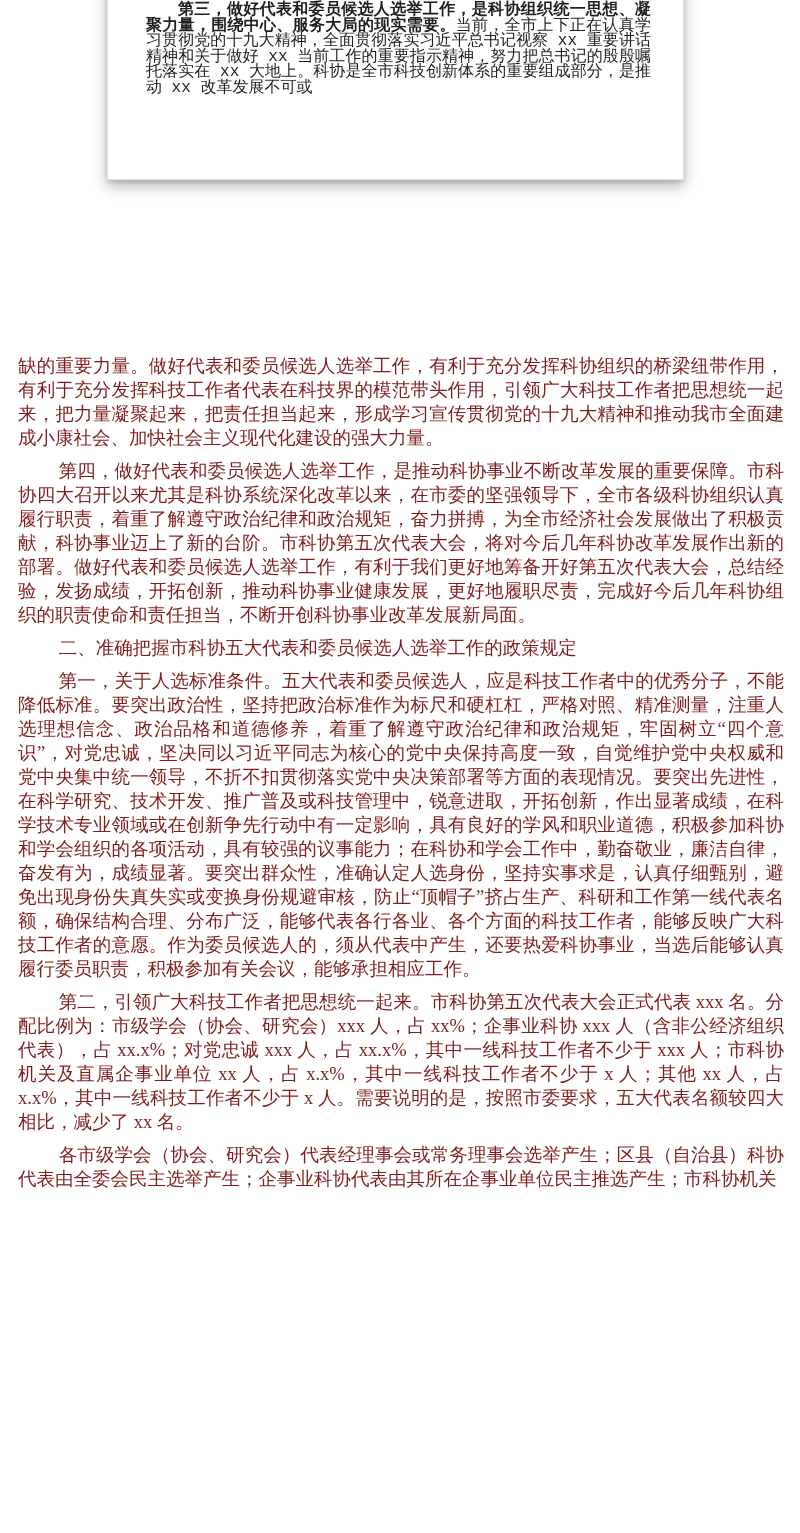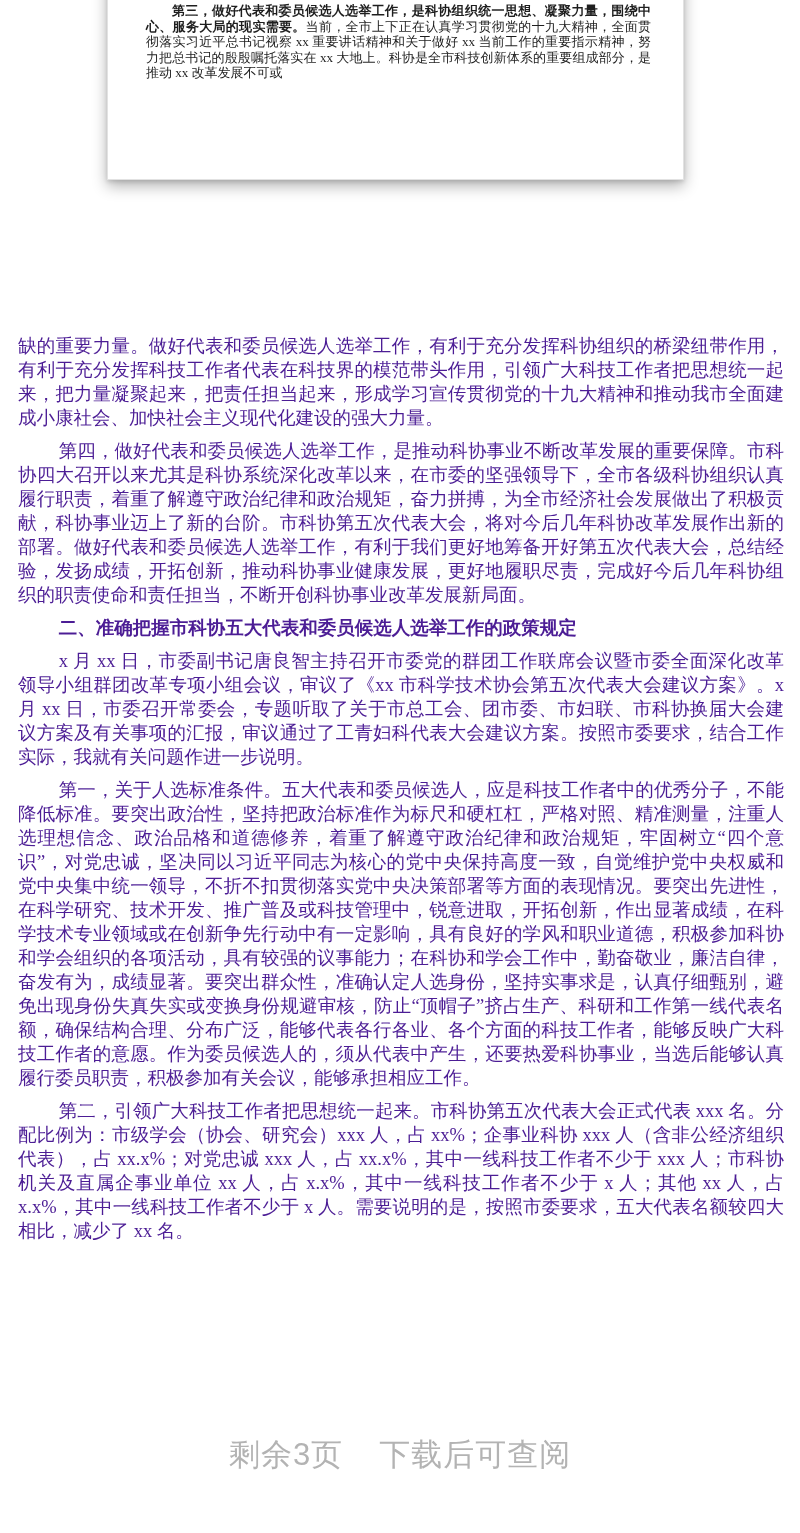--- a/index.html
+++ b/index.html
@@ -18,43 +18,43 @@
     left: 107px;
     top: -46px;
     width: 577px;
     height: 226px;
     background: #ffffff;
     border: 1px solid #e2e2e2;
     box-shadow: 0 6px 14px rgba(0,0,0,0.30), 0 2px 4px rgba(0,0,0,0.12);
     padding: 48px 32px 0 38px;
   }
   .doc-card p {
-    font-size: 13px;
+    font-size: 16px;
     line-height: 15.5px;
     text-align: justify;
     text-indent: 2em;
     color: #1e1e1e;
-    font-family: Liberation Serif, serif;
+    font-family: Liberation Mono, monospace;
   }
   .doc-card b { font-weight: bold; }
   
   .doc-body {
     position: absolute;
-    top: 334px;
+    top: 354px;
     left: 18px;
     width: 766px;
-    color: #4c1d95;
+    color: #7f1d1d;
     font-size: 18.5px;
     line-height: 24px;
     text-align: justify;
     font-family: "Liberation Serif", "DejaVu Serif", serif;
   }
   .doc-body p { margin: 0 0 9px 0; text-indent: 2.2em; }
   .doc-body p.no-indent { text-indent: 0; }
-  .doc-body p.heading b { font-weight: bold; }
+  .doc-body p.heading b { font-weight: normal; }
   .doc-body b { font-weight: normal; }
   
   .remaining-hint {
     position: absolute;
     top: 1434px;
     left: 0;
     width: 100%;
     display: flex;
     justify-content: center;
     gap: 36px;
@@ -74,26 +74,22 @@
   </div>
 
   <div class="doc-body">
     <p class="no-indent"><b></b><span>缺的重要力量。做好代表和委员候选人选举工作，有利于充分发挥科协组织的桥梁纽带作用，有利于充分发挥科技工作者代表在科技界的模范带头作用，引领广大科技工作者把思想统一起来，把力量凝聚起来，把责任担当起来，形成学习宣传贯彻党的十九大精神和推动我市全面建成小康社会、加快社会主义现代化建设的强大力量。</span></p>
 
     <p><b>第四，做好代表和委员候选人选举工作，是推动科协事业不断改革发展的重要保障。</b><span>市科协四大召开以来尤其是科协系统深化改革以来，在市委的坚强领导下，全市各级科协组织认真履行职责，着重了解遵守政治纪律和政治规矩，奋力拼搏，为全市经济社会发展做出了积极贡献，科协事业迈上了新的台阶。市科协第五次代表大会，将对今后几年科协改革发展作出新的部署。做好代表和委员候选人选举工作，有利于我们更好地筹备开好第五次代表大会，总结经验，发扬成绩，开拓创新，推动科协事业健康发展，更好地履职尽责，完成好今后几年科协组织的职责使命和责任担当，不断开创科协事业改革发展新局面。</span></p>
 
 
     <p class="heading"><b>二、准确把握市科协五大代表和委员候选人选举工作的政策规定</b><span></span></p>
 
-    <p><b></b><span>x 月 xx 日，市委副书记唐良智主持召开市委党的群团工作联席会议暨市委全面深化改革领导小组群团改革专项小组会议，审议了《xx 市科学技术协会第五次代表大会建议方案》。x 月 xx 日，市委召开常委会，专题听取了关于市总工会、团市委、市妇联、市科协换届大会建议方案及有关事项的汇报，审议通过了工青妇科代表大会建议方案。按照市委要求，结合工作实际，我就有关问题作进一步说明。</span></p>
 
     <p><b>第一，关于人选标准条件。</b><span>五大代表和委员候选人，应是科技工作者中的优秀分子，不能降低标准。要突出政治性，坚持把政治标准作为标尺和硬杠杠，严格对照、精准测量，注重人选理想信念、政治品格和道德修养，着重了解遵守政治纪律和政治规矩，牢固树立“四个意识”，对党忠诚，坚决同以习近平同志为核心的党中央保持高度一致，自觉维护党中央权威和党中央集中统一领导，不折不扣贯彻落实党中央决策部署等方面的表现情况。要突出先进性，在科学研究、技术开发、推广普及或科技管理中，锐意进取，开拓创新，作出显著成绩，在科学技术专业领域或在创新争先行动中有一定影响，具有良好的学风和职业道德，积极参加科协和学会组织的各项活动，具有较强的议事能力；在科协和学会工作中，勤奋敬业，廉洁自律，奋发有为，成绩显著。要突出群众性，准确认定人选身份，坚持实事求是，认真仔细甄别，避免出现身份失真失实或变换身份规避审核，防止“顶帽子”挤占生产、科研和工作第一线代表名额，确保结构合理、分布广泛，能够代表各行各业、各个方面的科技工作者，能够反映广大科技工作者的意愿。作为委员候选人的，须从代表中产生，还要热爱科协事业，当选后能够认真履行委员职责，积极参加有关会议，能够承担相应工作。</span></p>
 
     <p><b>第二，引领广大科技工作者把思想统一起来。</b><span>市科协第五次代表大会正式代表 xxx 名。分配比例为：市级学会（协会、研究会）xxx 人，占 xx%；企事业科协 xxx 人（含非公经济组织代表），占 xx.x%；对党忠诚 xxx 人，占 xx.x%，其中一线科技工作者不少于 xxx 人；市科协机关及直属企事业单位 xx 人，占 x.x%，其中一线科技工作者不少于 x 人；其他 xx 人，占 x.x%，其中一线科技工作者不少于 x 人。需要说明的是，按照市委要求，五大代表名额较四大相比，减少了 xx 名。</span></p>
 
+    <p><b></b><span>各市级学会（协会、研究会）代表经理事会或常务理事会选举产生；区县（自治县）科协代表由全委会民主选举产生；企事业科协代表由其所在企事业单位民主推选产生；市科协机关</span></p>
   </div>
 
-  <div class="remaining-hint">
-    <span>剩余3页</span>
-    <span>下载后可查阅</span>
-  </div>
 
 </div>
 
 </body></html>

